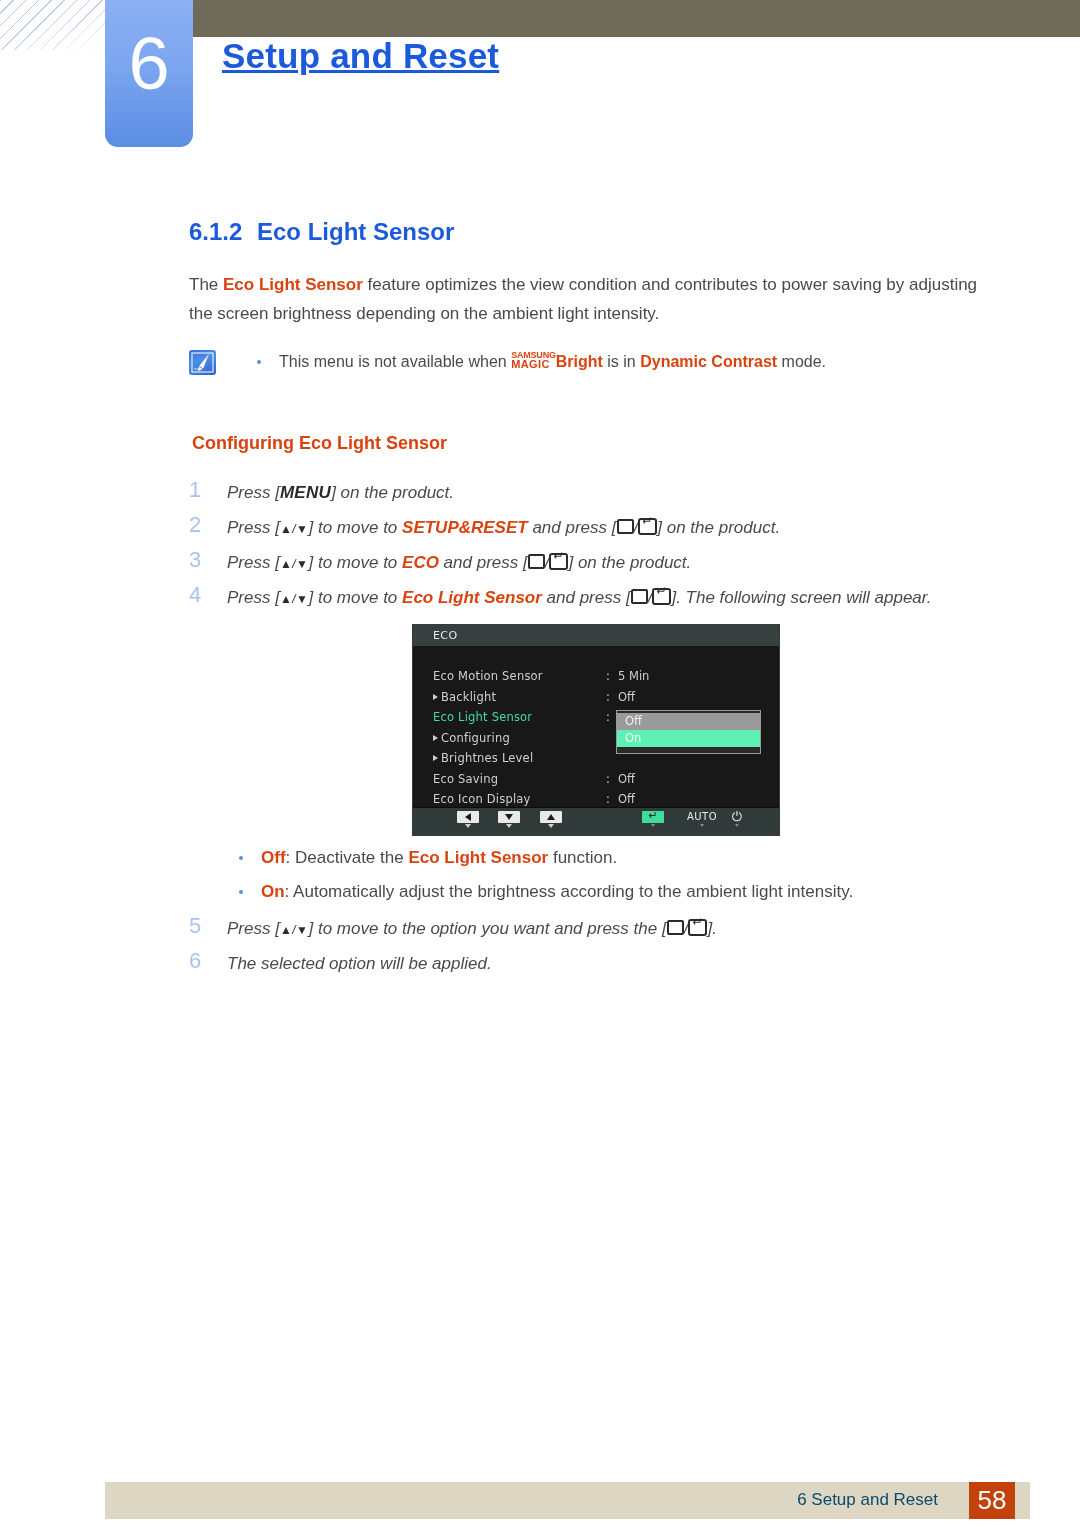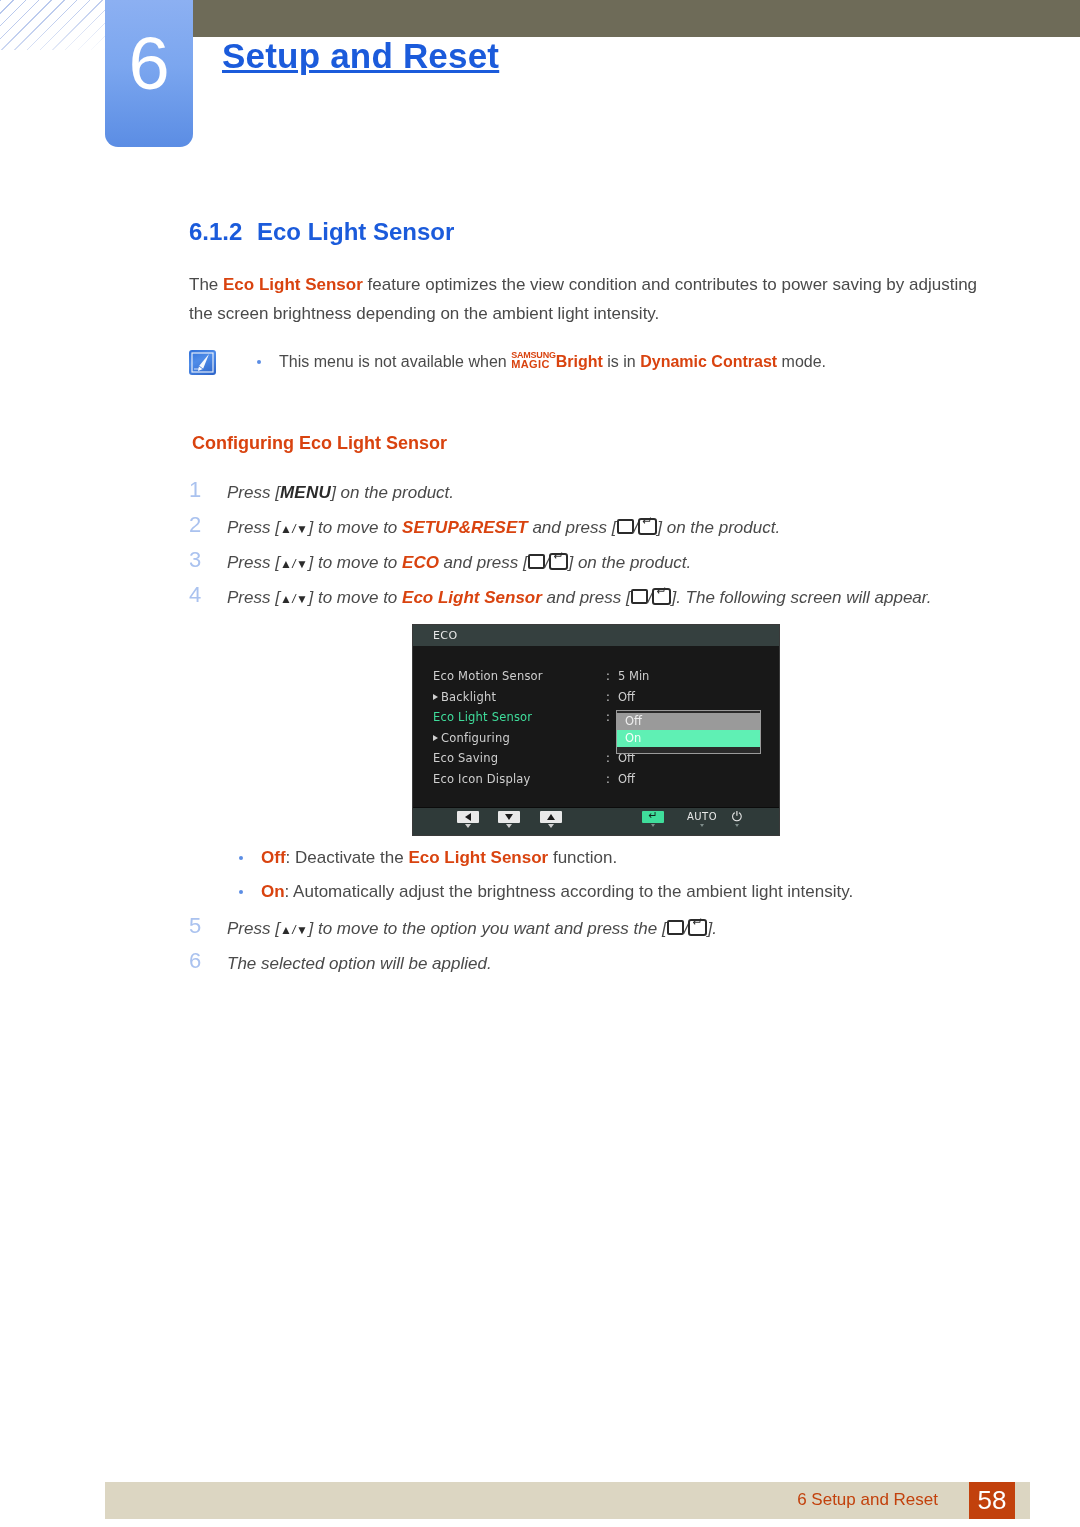--- a/index.html
+++ b/index.html
@@ -182,21 +182,21 @@
     width:4px;height:4px;border-radius:50%;background:#5b8de4;
   }
 
   
   .footbar{
     position:absolute;left:105px;top:1482px;width:925px;height:37px;
     background:#dcd6c2;
   }
   .foottxt{
     position:absolute;right:142px;top:1490px;
-    color:#c2410c;font-size:17px;
+    color:#0c4a6e;font-size:17px;
   }
   .pagebox{
     position:absolute;left:969px;top:1482px;width:46px;height:37px;
     background:#c2410c;color:#ffffff;font-size:26px;
     text-align:center;line-height:37px;
   }
 </style>
 </head>
 <body>
 
@@ -269,20 +269,23 @@
 
     <div class="osd-row sel">
       <span class="osd-label">Eco Light Sensor</span>
       <span class="osd-colon">:</span>
     </div>
 
     <div class="osd-row">
       <span class="osd-label"><span class="arrow-tri"></span><span>Configuring</span></span>
     </div>
 
+    <div class="osd-row">
+      <span class="osd-label"><span class="arrow-tri"></span><span>Brightnes Level</span></span>
+    </div>
 
     <div class="osd-row">
       <span class="osd-label">Eco Saving</span>
       <span class="osd-colon">:</span>
       <span class="osd-val">Off</span>
     </div>
 
     <div class="osd-row">
       <span class="osd-label">Eco Icon Display</span>
       <span class="osd-colon">:</span>

